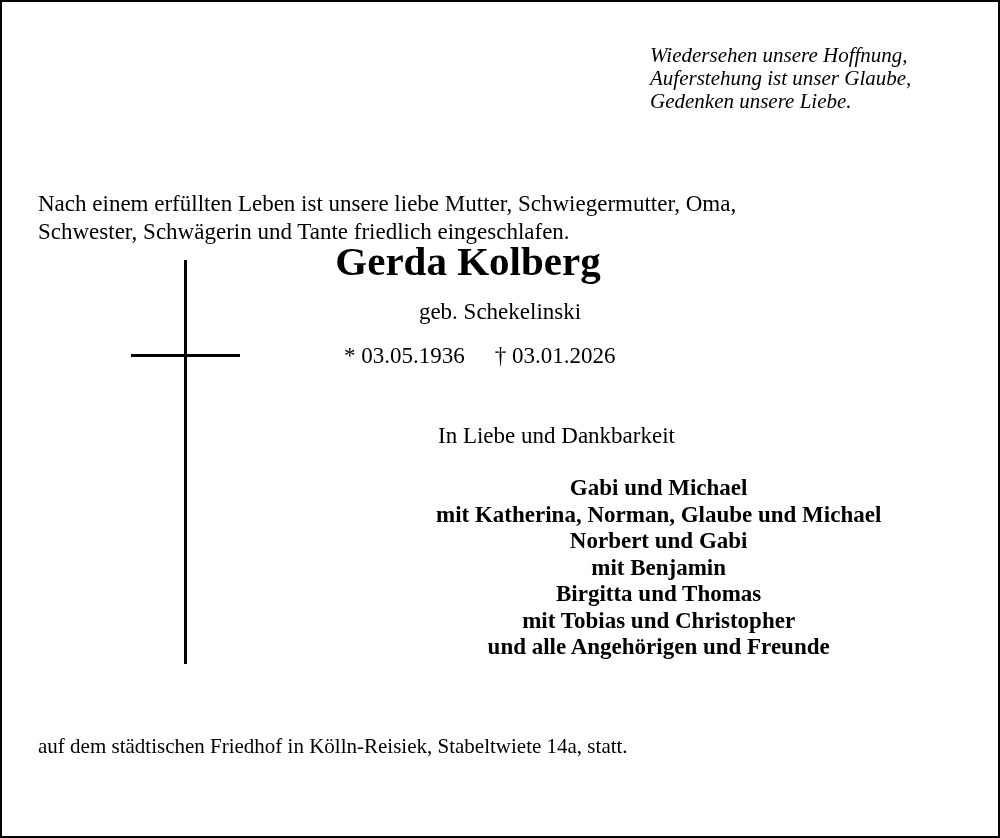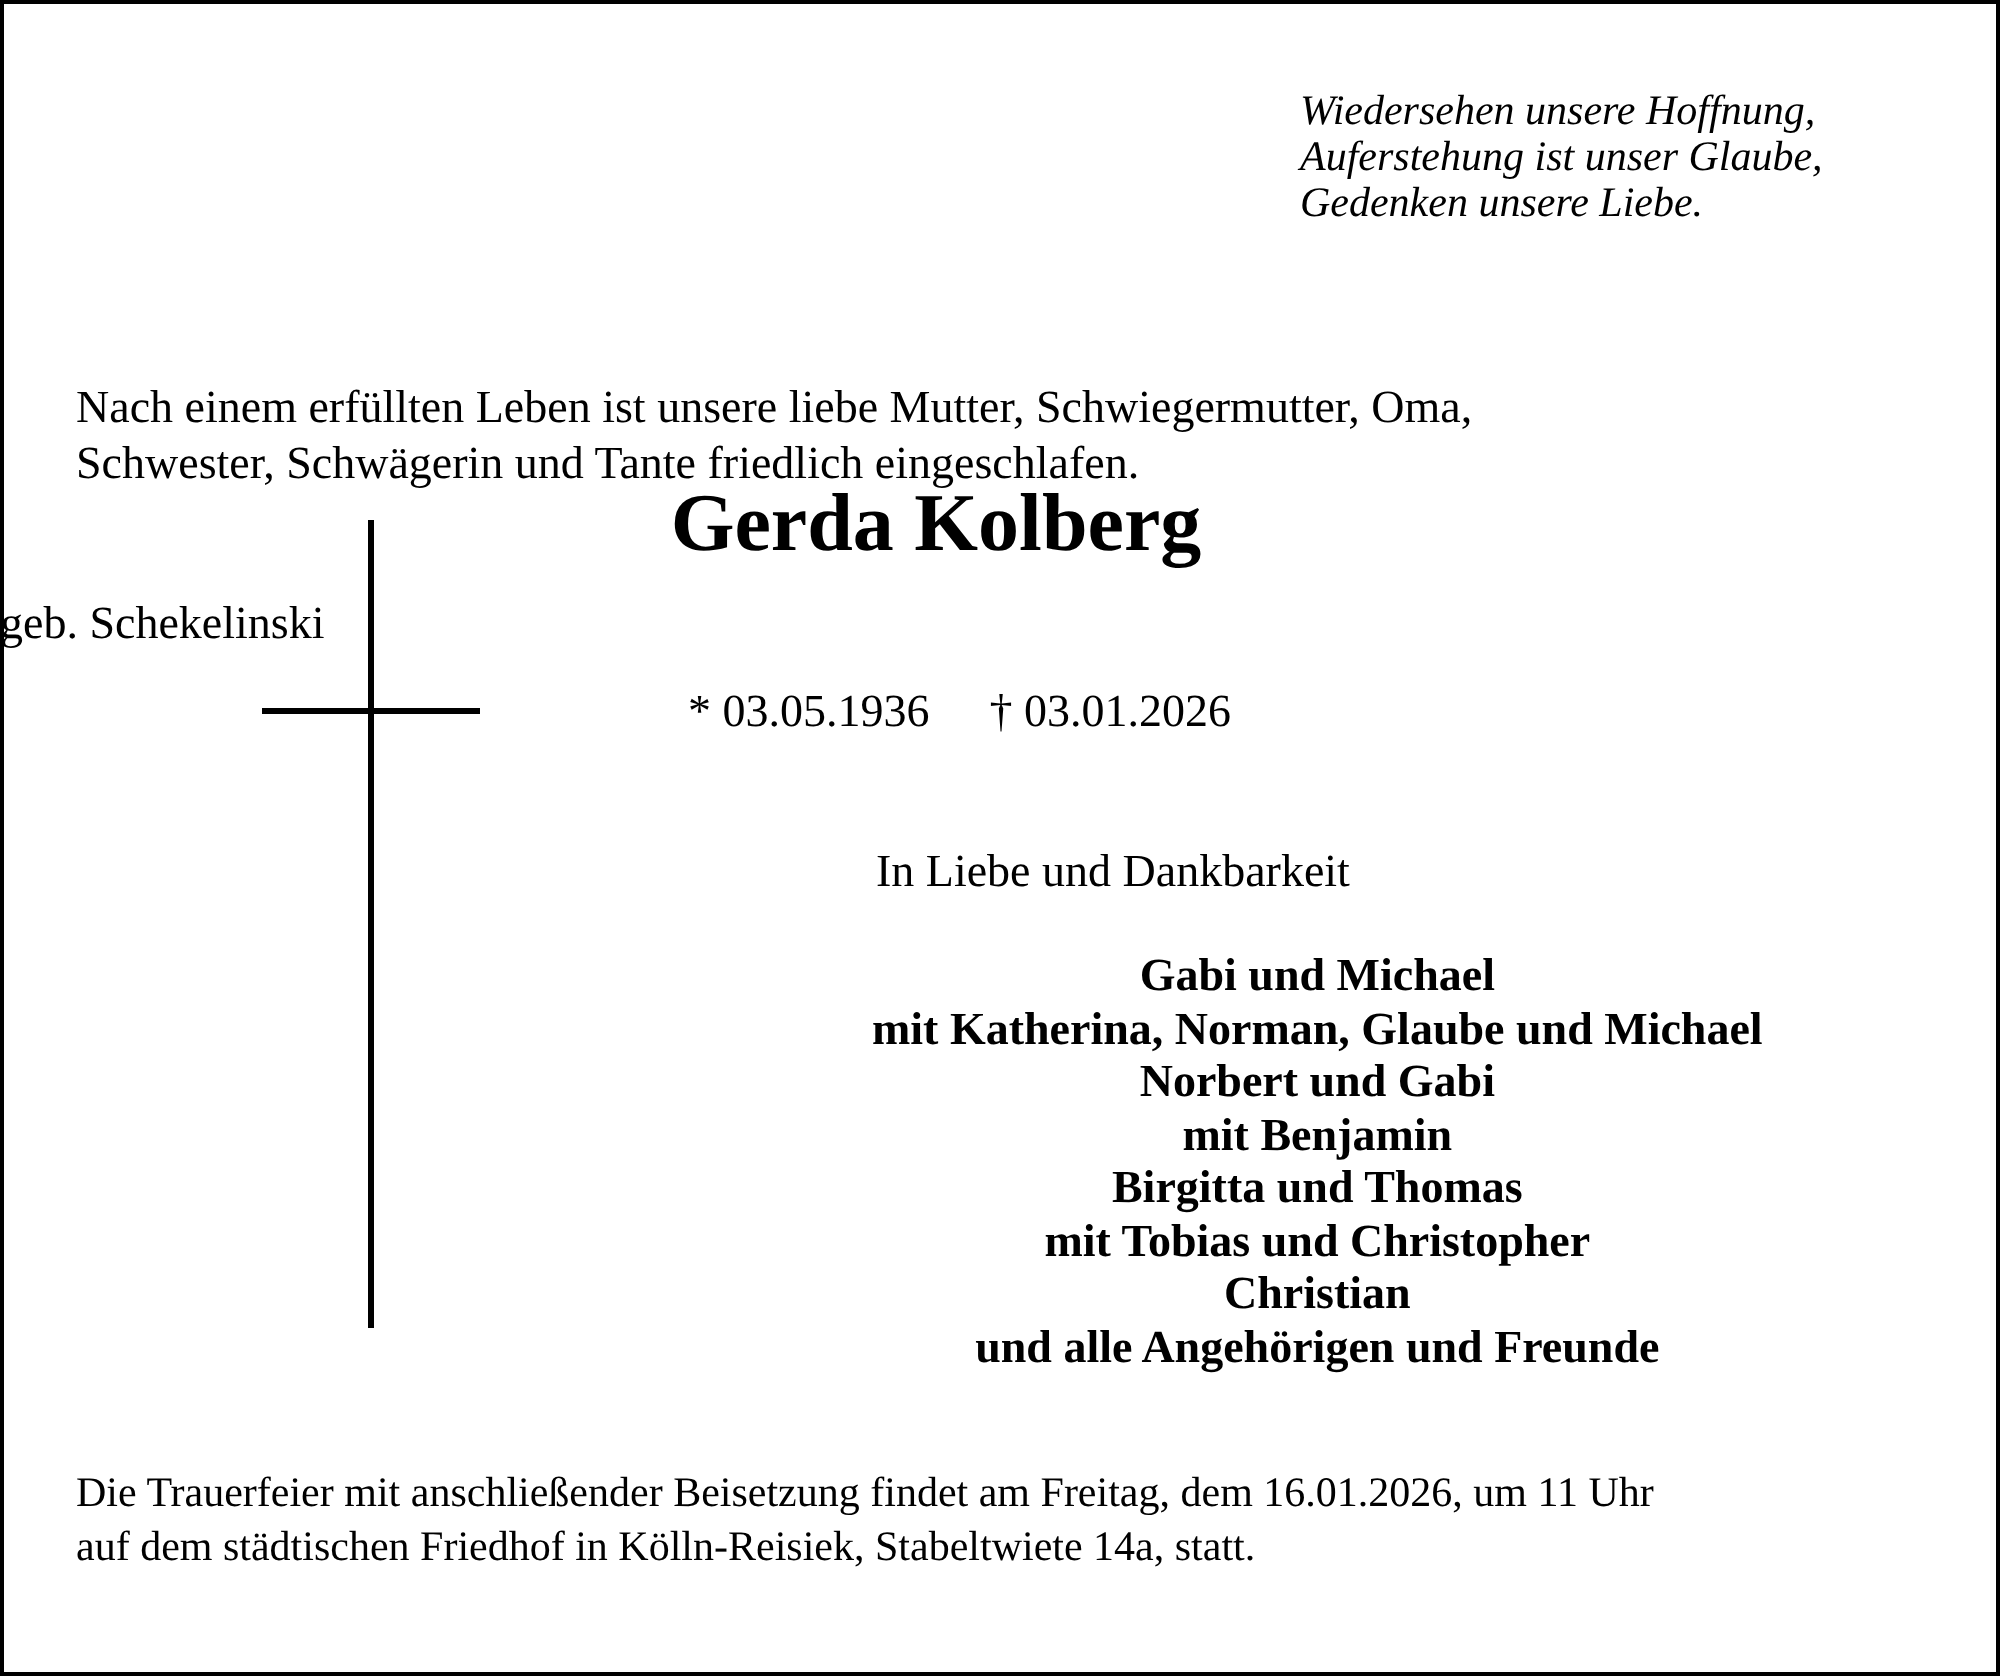--- a/index.html
+++ b/index.html
@@ -7,21 +7,21 @@
          font-family: "Liberation Serif", "DejaVu Serif", serif; color: #000; }
   .frame { position: absolute; left: 0; top: 0; width: 996px; height: 834px;
            border: 2px solid #000; }
   .motto { position: absolute; left: 650px; top: 44px; font-style: italic;
            font-size: 21px; line-height: 23px; }
   .motto div { white-space: nowrap; }
   .intro { position: absolute; left: 38px; top: 143px; font-size: 23px;
            line-height: 28px; white-space: nowrap; margin-top: 47px; }
   .name { position: absolute; left: 0; width: 936px; top: 236px; text-align: center;
           font-weight: bold; font-size: 41px; line-height: 50px; }
-  .maiden { position: absolute; left: 0; width: 1000px; top: 298px; 
+  .maiden { position: absolute; left: 0; width: 1000px; top: 298px; text-align: center;
             font-size: 23px; line-height: 28px; }
   .dates { position: absolute; left: 344px; top: 342px; font-size: 23px; line-height: 28px;
            white-space: nowrap; }
   .dates .gap { display: inline-block; width: 30px; }
   .cross-v { position: absolute; left: 184px; top: 260px; width: 3px; height: 404px; background: #000; }
   .cross-h { position: absolute; left: 131px; top: 354px; width: 109px; height: 3px; background: #000; }
   .thanks { position: absolute; left: 438px; top: 422px; font-size: 23px; line-height: 28px;
             white-space: nowrap; }
   .family { position: absolute; left: 436px; top: 475px; font-weight: bold; font-size: 23px;
             line-height: 26.5px; text-align: center; }
@@ -56,20 +56,18 @@
 
 <div class="thanks">In Liebe und Dankbarkeit</div>
 
 <div class="family">
   <div>Gabi und Michael</div>
   <div>mit Katherina, Norman, Glaube und Michael</div>
   <div>Norbert und Gabi</div>
   <div>mit Benjamin</div>
   <div>Birgitta und Thomas</div>
   <div>mit Tobias und Christopher</div>
-  <div>Christian</div>
   <div>und alle Angehörigen und Freunde</div>
 </div>
 
 <div class="service">
-  <div>Die Trauerfeier mit anschließender Beisetzung findet am Freitag, dem 16.01.2026, um 11 Uhr</div>
   <div>auf dem städtischen Friedhof in Kölln-Reisiek, Stabeltwiete 14a, statt.</div>
 </div>
 
 </body></html>

